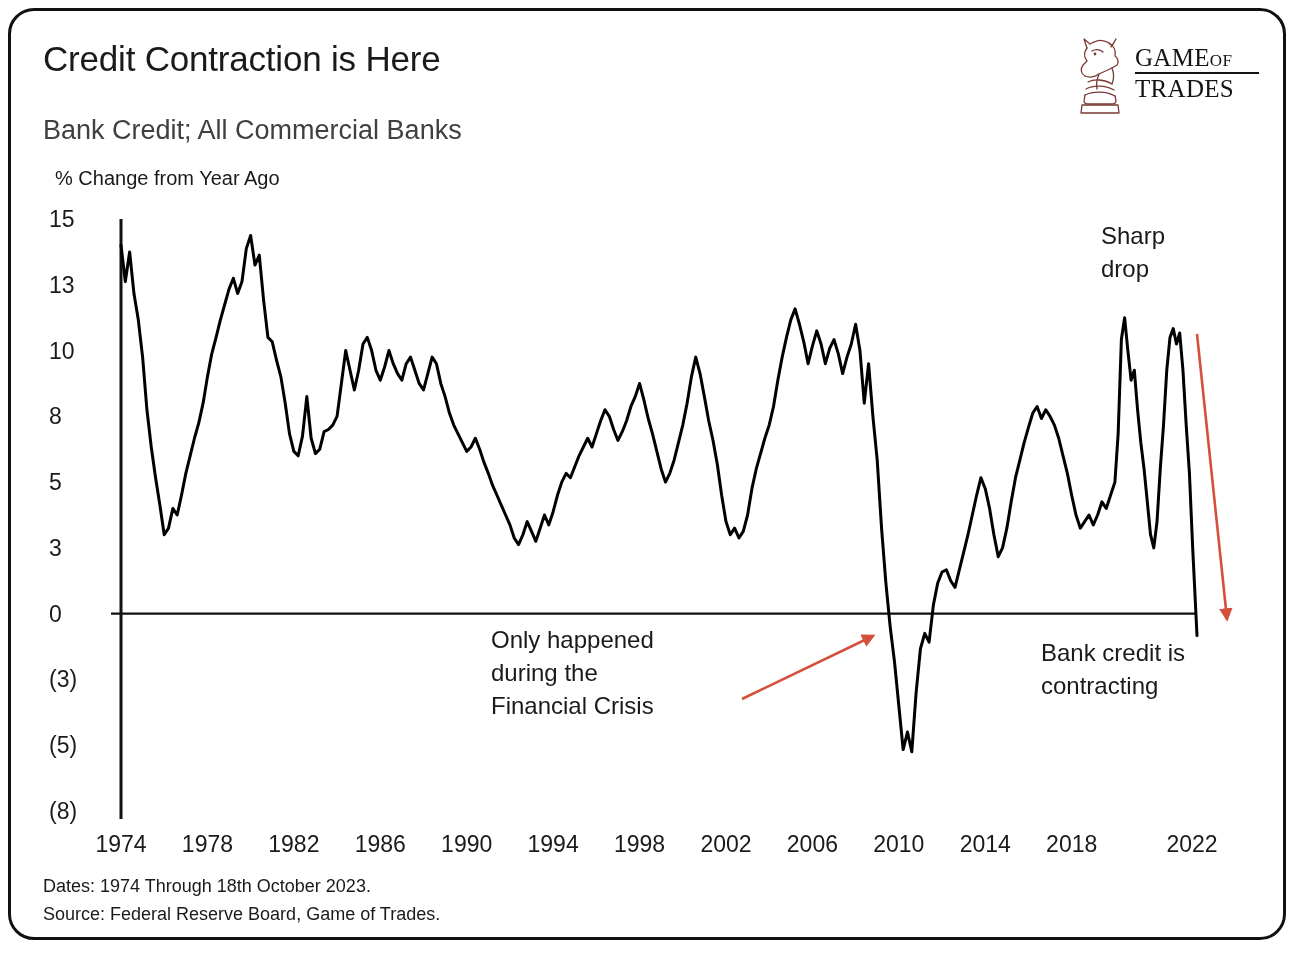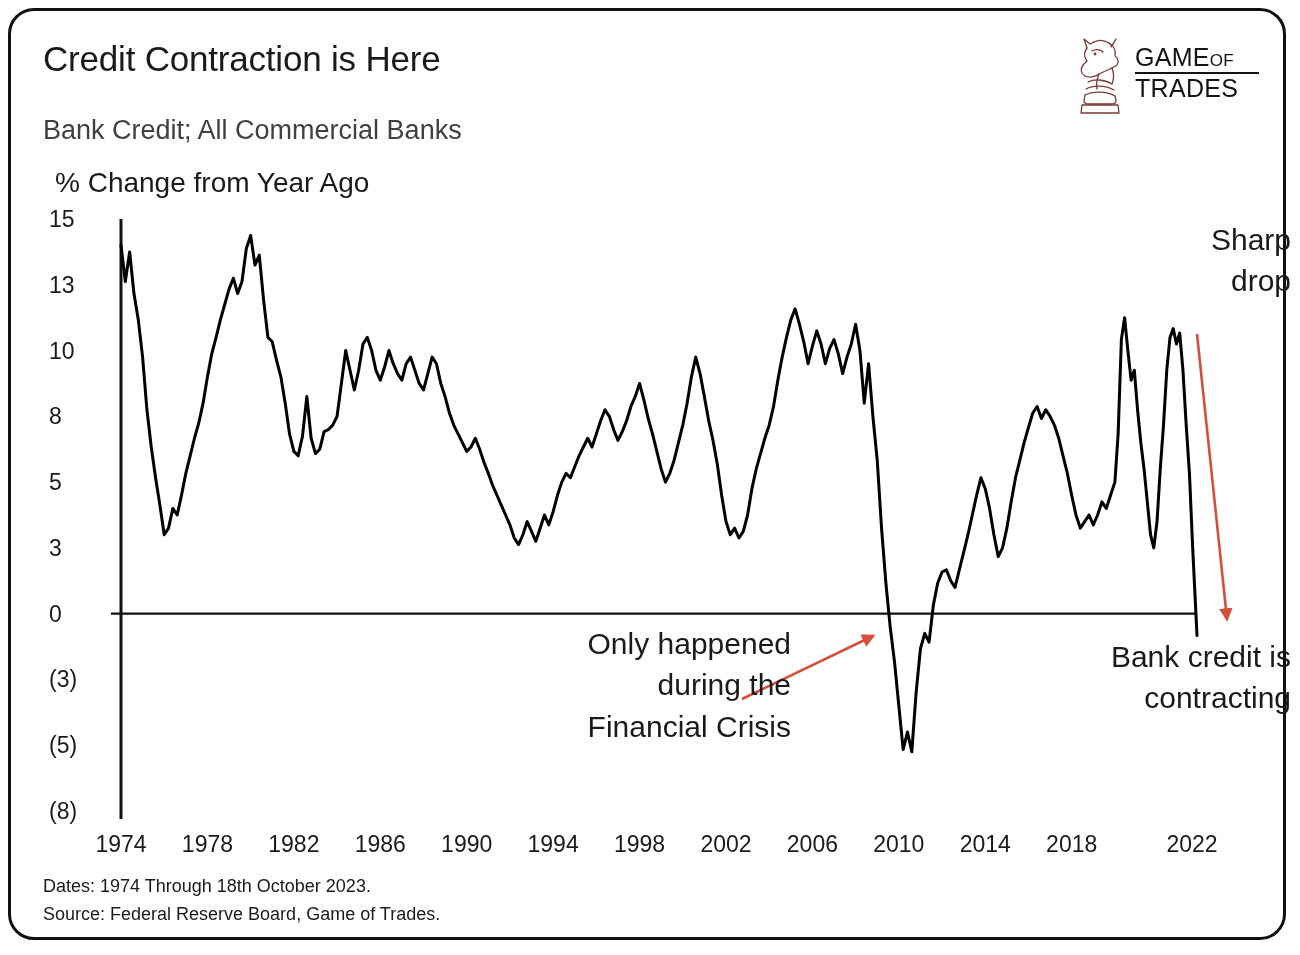--- a/index.html
+++ b/index.html
@@ -40,21 +40,21 @@
     top: 104px;
     font-size: 27px;
     font-weight: 400;
     color: #404040;
     white-space: nowrap;
   }
   #ylabel {
     position: absolute;
     left: 44px;
     top: 156px;
-    font-size: 28px;
+    font-size: 20px;
     font-weight: 400;
     color: #1a1a1a;
     white-space: nowrap;
   }
   #logo {
     position: absolute;
     right: 22px;
     top: 22px;
     width: 190px;
     height: 86px;
@@ -64,21 +64,21 @@
     left: 0;
     top: 2px;
     width: 58px;
     height: 82px;
   }
   #logo-text {
     position: absolute;
     left: 64px;
     top: 12px;
     width: 126px;
-    font-family: Liberation Sans, sans-serif;
+    font-family: Liberation Serif, serif;
     color: #141414;
     line-height: 1.0;
   }
   .logo-line1 {
     font-size: 25px;
     letter-spacing: 0.3px;
     white-space: nowrap;
   }
   .logo-line1 .small { font-size: 17px; }
   .logo-rule {
@@ -111,24 +111,24 @@
   }
   .xtick {
     position: absolute;
     font-size: 23px;
     color: #1a1a1a;
     transform: translateX(-50%);
     white-space: nowrap;
   }
   .annot {
     position: absolute;
-    font-size: 30px;
+    font-size: 24px;
     color: #1a1a1a;
     line-height: 1.38;
-    text-align: right;
+    text-align: left;
     white-space: pre-line;
   }
   #foot {
     position: absolute;
     left: 32px;
     top: 862px;
     font-size: 18px;
     color: #1a1a1a;
     line-height: 1.55;
   }

